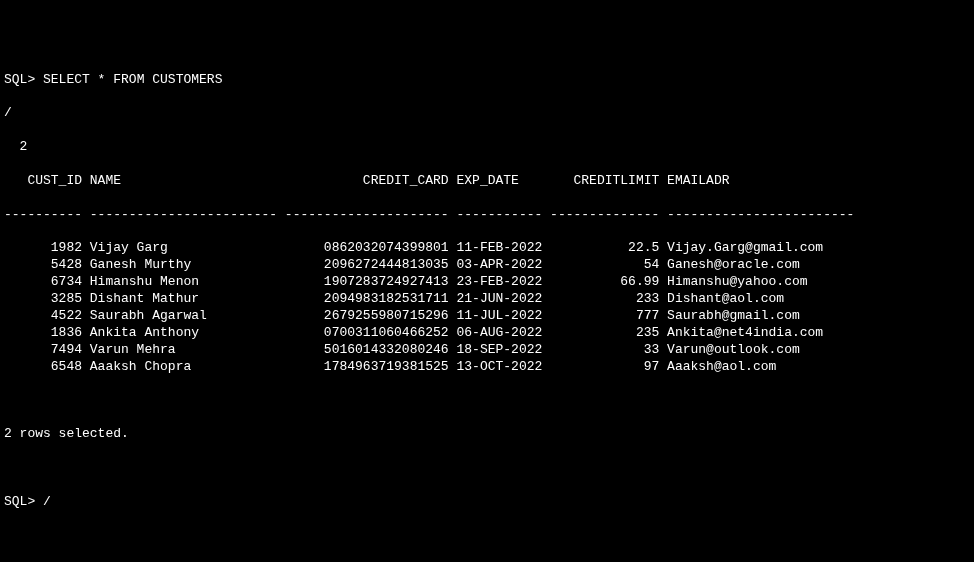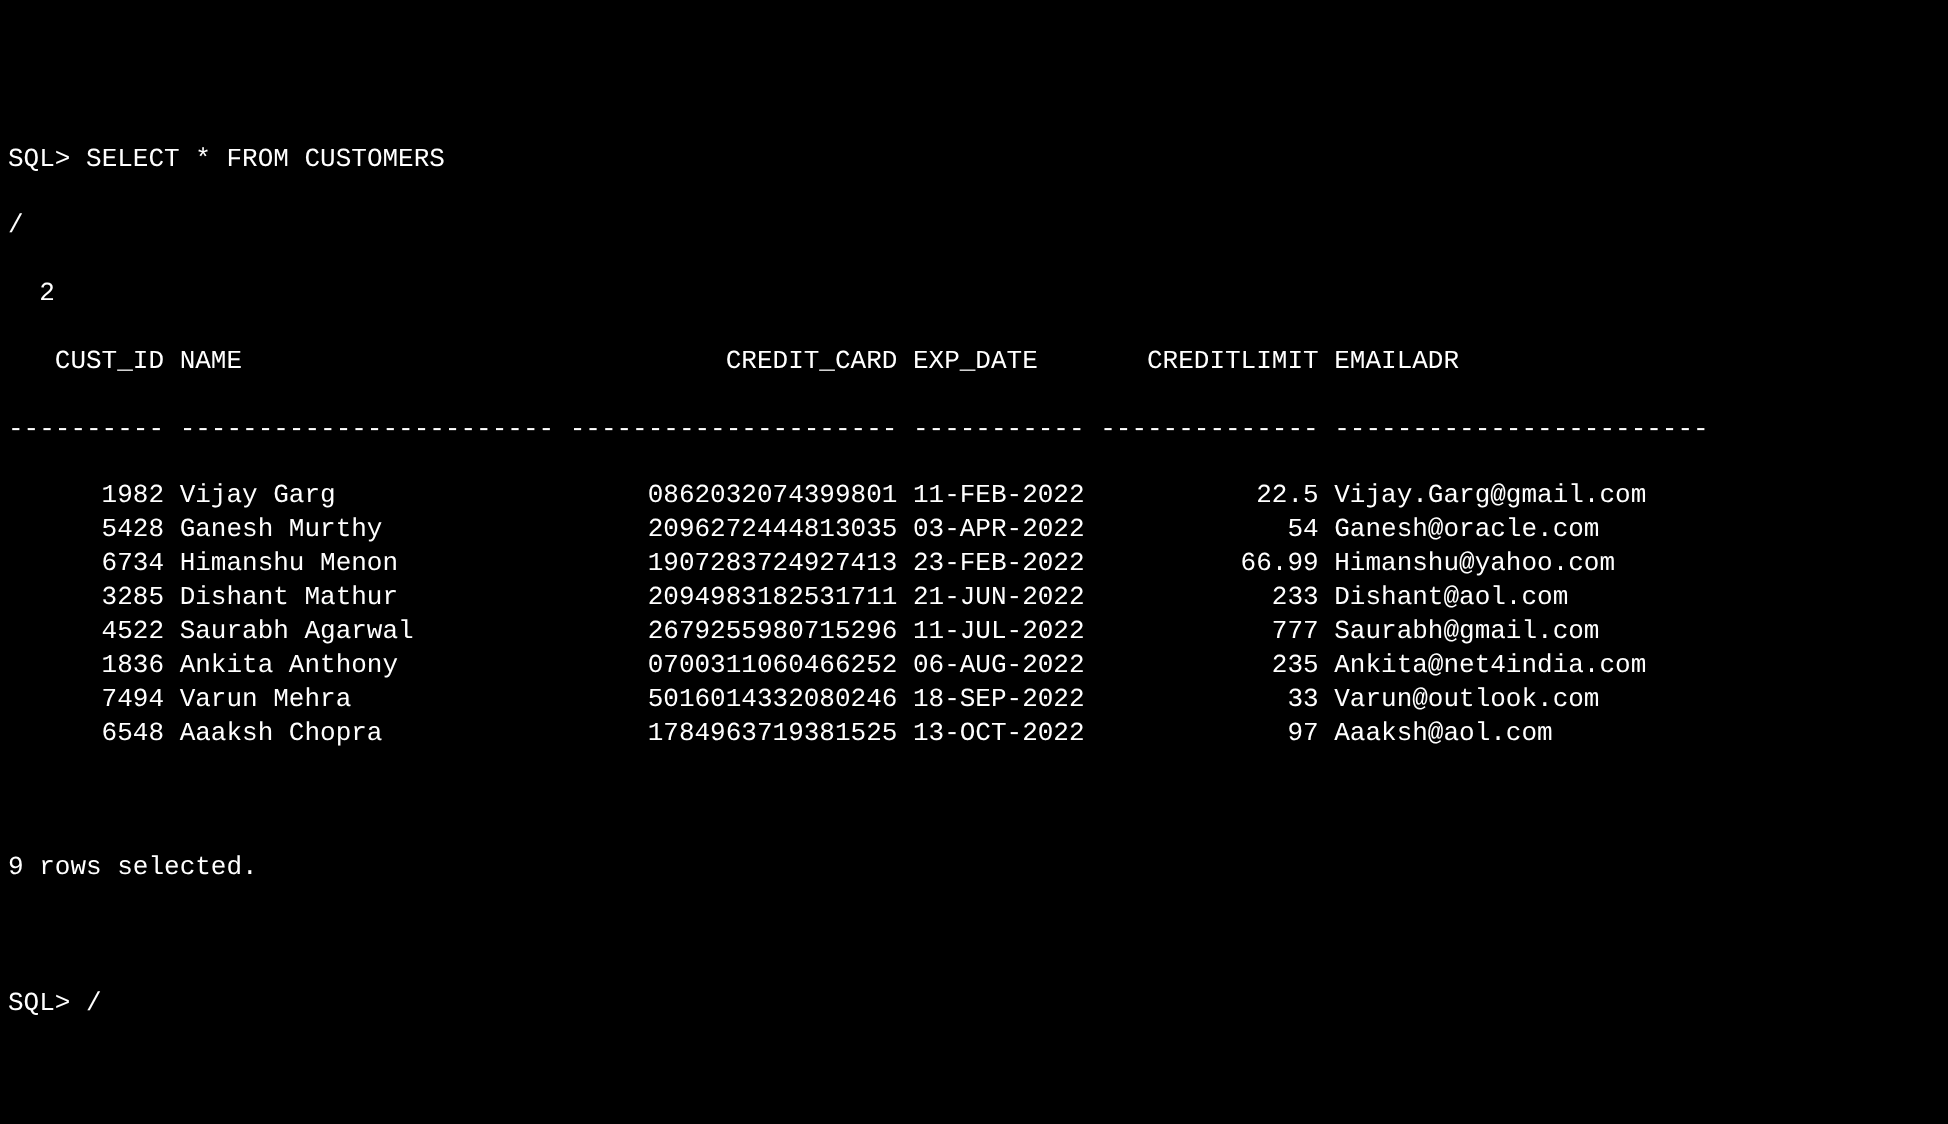--- a/index.html
+++ b/index.html
@@ -28,21 +28,21 @@
 
 
 
 <div class="line"><span>SQL&gt; </span><span>SELECT * FROM CUSTOMERS</span></div>
 <div class="line">/</div>
 <div class="line">  2</div>
 <div class="line">   CUST_ID NAME                               CREDIT_CARD EXP_DATE       CREDITLIMIT EMAILADR                </div>
 <div class="line">---------- ------------------------ --------------------- ----------- -------------- ------------------------</div>
 <div id="result1"><div class="line">      1982 Vijay Garg                    0862032074399801 11-FEB-2022           22.5 Vijay.Garg@gmail.com</div><div class="line">      5428 Ganesh Murthy                 2096272444813035 03-APR-2022             54 Ganesh@oracle.com</div><div class="line">      6734 Himanshu Menon                1907283724927413 23-FEB-2022          66.99 Himanshu@yahoo.com</div><div class="line">      3285 Dishant Mathur                2094983182531711 21-JUN-2022            233 Dishant@aol.com</div><div class="line">      4522 Saurabh Agarwal               2679255980715296 11-JUL-2022            777 Saurabh@gmail.com</div><div class="line">      1836 Ankita Anthony                0700311060466252 06-AUG-2022            235 Ankita@net4india.com</div><div class="line">      7494 Varun Mehra                   5016014332080246 18-SEP-2022             33 Varun@outlook.com</div><div class="line">      6548 Aaaksh Chopra                 1784963719381525 13-OCT-2022             97 Aaaksh@aol.com</div></div>
 <div class="line"> </div>
-<div class="line">9 rows selected.</div>
+<div class="line">2 rows selected.</div>
 <div class="line"> </div>
 <div class="line">SQL&gt; /</div>
 <div class="line"> </div>
 <div class="line">   CUST_ID NAME                               CREDIT_CARD EXP_DATE       CREDITLIMIT EMAILADR                </div>
 
 
 
 
 
 

